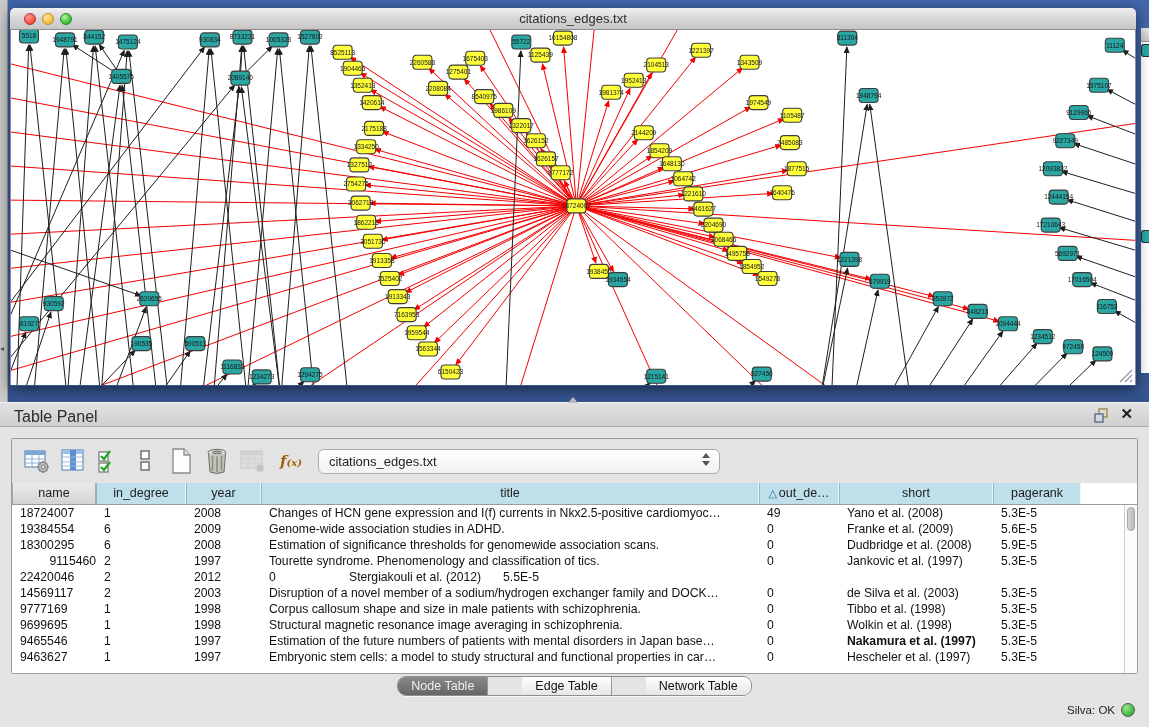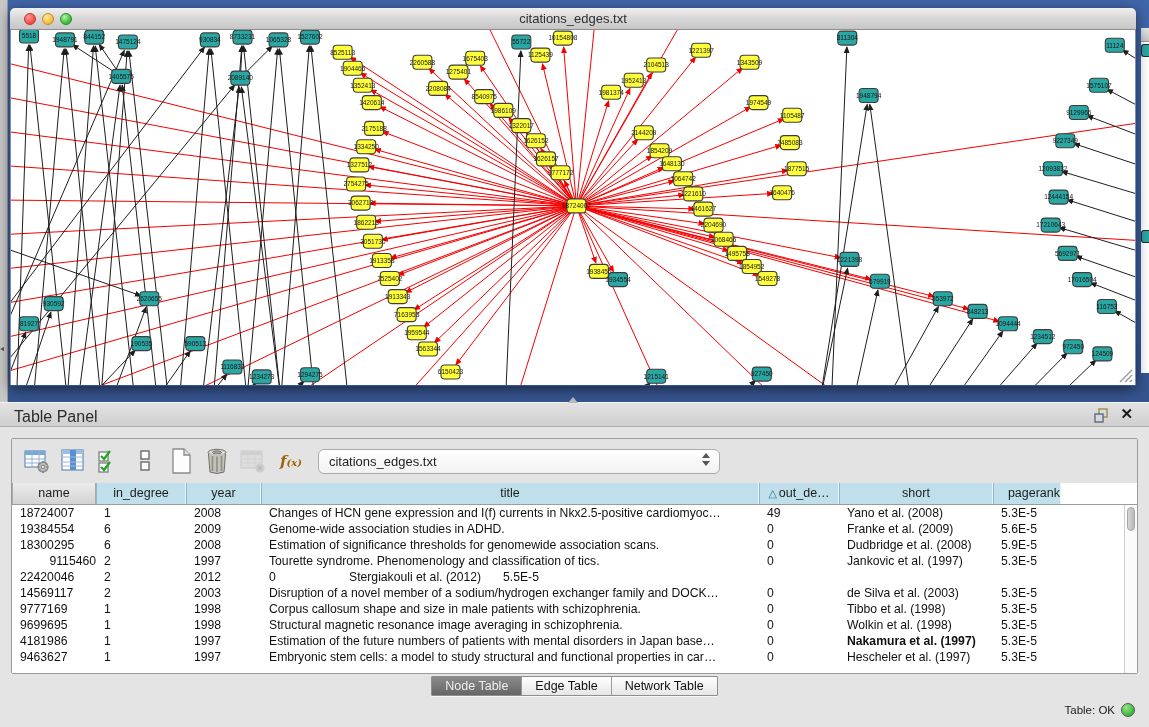--- a/index.html
+++ b/index.html
@@ -68,22 +68,22 @@
   .th.gray { background:linear-gradient(180deg,#ececec,#d3d3d3); border-left:1px solid #a9a9a9; border-right:1px solid #a9a9a9; }
   .th .sort-tri { color:#1d6f96; font-size:11px; margin-right:2px; }
   .trow { display:flex; height:16px; font-size:12.2px; color:#111; background:#fff; }
   .td { white-space:nowrap; overflow:hidden; padding-left:8px; line-height:16px; }
   .vscroll { position:absolute; top:22px; right:0; width:13px; bottom:0;
              background:#fbfbfb; border-left:1px solid #d0d0d0; }
   .vthumb { position:absolute; top:2px; left:2px; width:8px; height:24px; border-radius:5px;
             background:linear-gradient(90deg,#d6d6d6,#b9b9b9); border:1px solid #a7a7a7; }
 
   .tp-tabs { position:absolute; left:0; top:274px; width:100%; display:flex; justify-content:center; }
-  .seg { display:flex; border:1px solid #8e8e8e; border-radius:1px; overflow:hidden; height:20px;
-         box-shadow:0 1px 0 rgba(255,255,255,.7); }
+  .seg { display:flex; border:1px solid #8e8e8e; border-radius:9px; overflow:hidden; height:20px;
+         box-shadow:0 1px 0 rgba(255,255,255,.7);gap:34px; }
   .seg .tab { font-size:12.5px; padding:0 13px; line-height:19px; color:#111;
               background:linear-gradient(180deg,#ffffff,#e6e6e6); border-right:1px solid #9a9a9a; cursor:pointer; }
   .seg .tab:last-child { border-right:none; }
   .seg .tab.active { background:linear-gradient(180deg,#8a8a8a,#666666); color:#efefef; }
 
   .tp-status { position:absolute; right:14px; top:301px; display:flex; align-items:center; }
   .tp-status .lbl { font-size:11.5px; color:#222; margin-right:6px; }
   .mem-dot { width:14px; height:14px; border-radius:50%;
              background:radial-gradient(circle at 35% 30%,#9fe08f,#43bf43 60%,#2e9a2e); border:1px solid #555; }
 </style>
@@ -540,21 +540,21 @@
       </div>
 
       <div class="tp-table">
         <div class="thead" id="thead">
             <div class="th gray" style="width: 84px;">name</div>
             <div class="th" style="width: 90px;">in_degree</div>
             <div class="th" style="width: 75px;">year</div>
             <div class="th" style="width: 498px;">title</div>
             <div class="th" style="width: 80px;"><span class="sort-tri">△</span>out_de…</div>
             <div class="th" style="width: 154px;">short</div>
-            <div class="th" style="width: 68px; text-align: right;">pagerank</div>
+            <div class="th" style="width: 88px;">pagerank</div>
             <div class="th gray" style="flex: 1 1 0%; background: rgb(255, 255, 255); border: none;"></div>
           </div>
         <div id="tbody">
             <div class="trow">
               <div class="td" style="width: 84px;">18724007</div>
               <div class="td" style="width: 90px;">1</div>
               <div class="td" style="width: 75px;">2008</div>
               <div class="td" style="width: 498px;">Changes of HCN gene expression and I(f) currents in Nkx2.5-positive cardiomyoc…</div>
               <div class="td" style="width: 80px;">49</div>
               <div class="td" style="width: 154px;">Yano et al. (2008)</div>
@@ -616,21 +616,21 @@
             <div class="trow">
               <div class="td" style="width: 84px;">9699695</div>
               <div class="td" style="width: 90px;">1</div>
               <div class="td" style="width: 75px;">1998</div>
               <div class="td" style="width: 498px;">Structural magnetic resonance image averaging in schizophrenia.</div>
               <div class="td" style="width: 80px;">0</div>
               <div class="td" style="width: 154px;">Wolkin et al. (1998)</div>
               <div class="td" style="width: 88px;">5.3E-5</div>
             </div>
             <div class="trow">
-              <div class="td" style="width: 84px;">4181986</div>
+              <div class="td" style="width: 84px;">9465546</div>
               <div class="td" style="width: 90px;">1</div>
               <div class="td" style="width: 75px;">1997</div>
               <div class="td" style="width: 498px;">Estimation of the future numbers of patients with mental disorders in Japan base…</div>
               <div class="td" style="width: 80px;">0</div>
               <div class="td" style="width: 154px; font-weight: bold;">Nakamura et al. (1997)</div>
               <div class="td" style="width: 88px;">5.3E-5</div>
             </div>
             <div class="trow">
               <div class="td" style="width: 84px;">9463627</div>
               <div class="td" style="width: 90px;">1</div>
@@ -649,17 +649,17 @@
 
     <div class="tp-tabs">
       <div class="seg" id="seg">
           <div class="tab active">Node Table</div>
           <div class="tab">Edge Table</div>
           <div class="tab">Network Table</div>
         </div>
     </div>
 
     <div class="tp-status">
-      <span class="lbl">Table: OK</span>
+      <span class="lbl">Silva: OK</span>
       <span class="mem-dot"></span>
     </div>
   </div>
 </div>
 
 </body></html>

